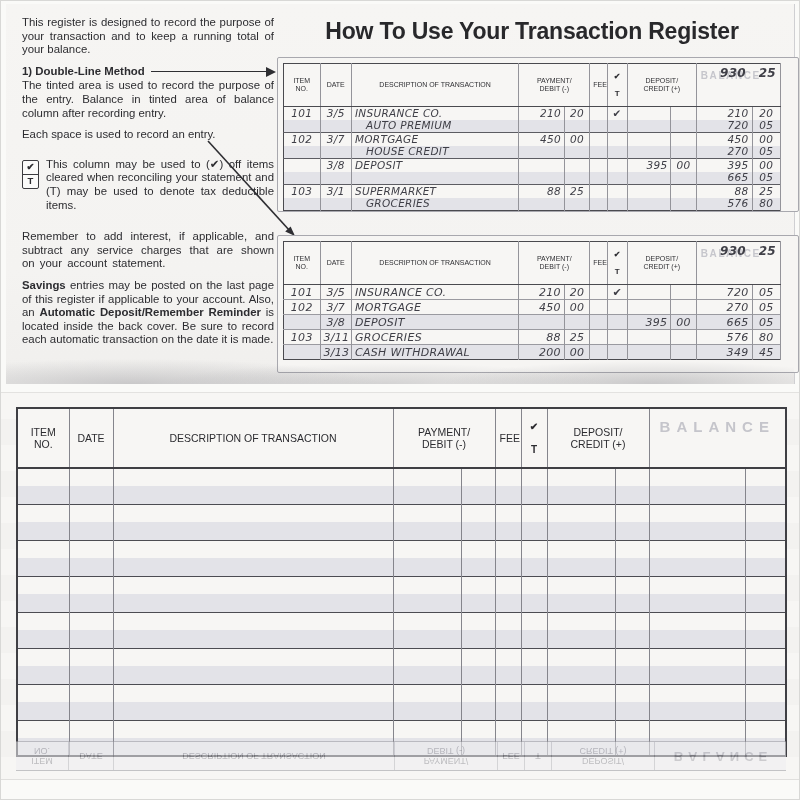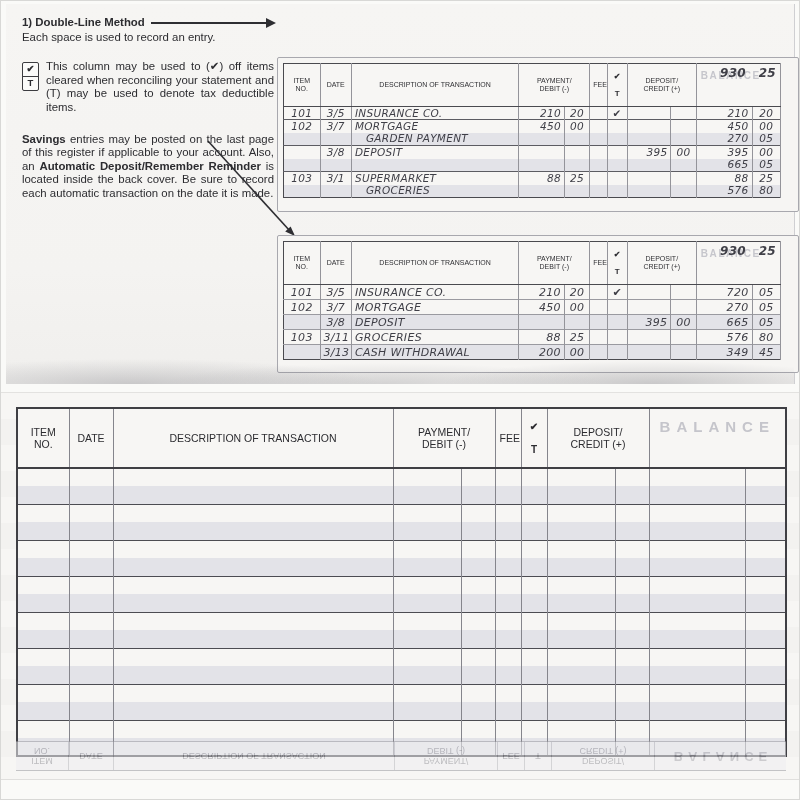--- a/index.html
+++ b/index.html
@@ -105,34 +105,38 @@
   .bleed .seg{border-right:1px solid #b9b9bf;height:100%;display:flex;align-items:center;justify-content:center;white-space:pre-line;flex:none;}
   .bleed .bal{font-size:13px;letter-spacing:5px;color:#a9a9b0;font-weight:bold;}
 </style>
 </head>
 <body>
 
 <div class="frame"></div>
 
 <div class="top-page">
 
+  <div class="page-title">How To Use Your Transaction Register</div>
 
   <div class="leftcol">
+    <p>This register is designed to record the purpose of your transaction and to keep a running total of your balance.</p>
     <div class="m1row">
       <span class="b">1) Double-Line Method</span>
       <span class="arrowline"></span>
     </div>
+    <p>The tinted area is used to record the purpose of the entry. Balance in tinted area of balance column after recording entry.</p>
     <p>Each space is used to record an entry.</p>
     <div class="chkpara">
       <div class="ckbox">
         <span>✔</span>
         <span class="tcell">T</span>
       </div>
       <p>This column may be used to (✔) off items cleared when reconciling your statement and (T) may be used to denote tax deductible items.</p>
     </div>
+    <p class="sp">Remember to add interest, if applicable, and subtract any service charges that are shown on your account statement.</p>
     <p>
       <span class="b">Savings</span><span> entries may be posted on the last page of this register if applicable to your account. Also, an </span><span class="b">Automatic Deposit/Remember Reminder</span><span> is located inside the back cover. Be sure to record each automatic transaction on the date it is made.</span>
     </p>
   </div>
 
   <svg class="diag" width="106" height="108" viewBox="0 0 106 108">
     <line x1="6" y1="4" x2="88" y2="94" stroke="#2e2e32" stroke-width="1.6"></line>
     <polygon points="93,99 83.2,94.4 88.6,89.5" fill="#2e2e32"></polygon>
   </svg>
 
@@ -180,37 +184,50 @@
             <td class="desc hand">INSURANCE CO.</td>
             <td class="dd hand">210</td>
             <td class="cc hand">20</td>
             <td class="cc"></td>
             <td class="chk hand">✔</td>
             <td class="dd hand"></td>
             <td class="cc hand"></td>
             <td class="dd hand">210</td>
             <td class="cc hand">20</td>
           </tr>
+          <tr class="tint">
+            <td class="item hand"></td>
+            <td class="date hand"></td>
+            <td class="desc hand ind">AUTO PREMIUM</td>
+            <td class="dd hand"></td>
+            <td class="cc hand"></td>
+            <td class="cc"></td>
+            <td class="chk hand"></td>
+            <td class="dd hand"></td>
+            <td class="cc hand"></td>
+            <td class="dd hand">720</td>
+            <td class="cc hand">05</td>
+          </tr>
           <tr class="es">
             <td class="item hand">102</td>
             <td class="date hand">3/7</td>
             <td class="desc hand">MORTGAGE</td>
             <td class="dd hand">450</td>
             <td class="cc hand">00</td>
             <td class="cc"></td>
             <td class="chk hand"></td>
             <td class="dd hand"></td>
             <td class="cc hand"></td>
             <td class="dd hand">450</td>
             <td class="cc hand">00</td>
           </tr>
           <tr class="tint">
             <td class="item hand"></td>
             <td class="date hand"></td>
-            <td class="desc hand ind">GARDEN PAYMENT</td>
+            <td class="desc hand ind">HOUSE CREDIT</td>
             <td class="dd hand"></td>
             <td class="cc hand"></td>
             <td class="cc"></td>
             <td class="chk hand"></td>
             <td class="dd hand"></td>
             <td class="cc hand"></td>
             <td class="dd hand">270</td>
             <td class="cc hand">05</td>
           </tr>
           <tr class="es">

